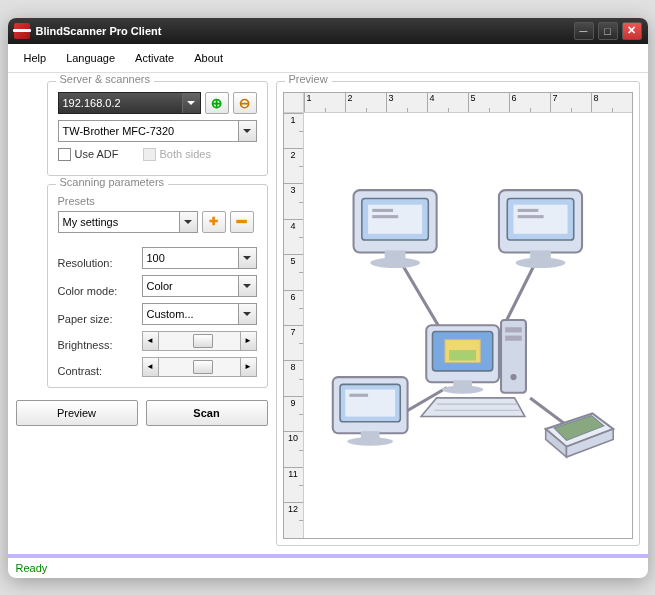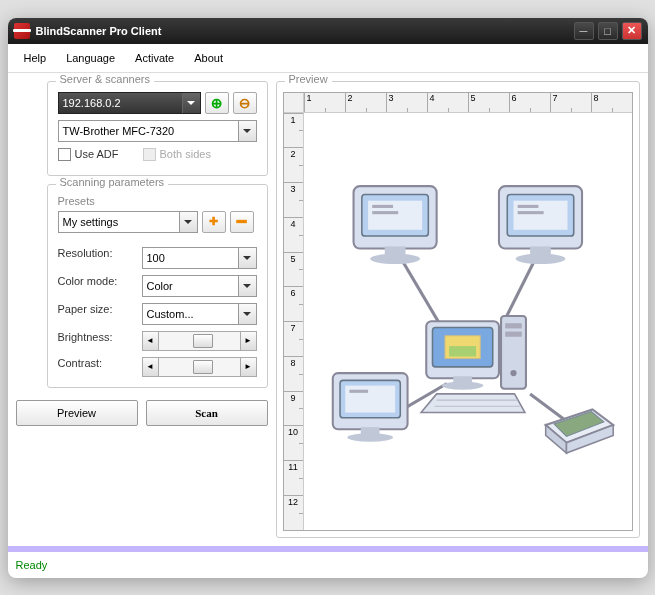--- a/index.html
+++ b/index.html
@@ -27,43 +27,43 @@
     .combo.dark .arrow-down::after { border-top-color: #fff; }
     .icon-btn { width: 24px; height: 22px; border: 1px solid #aaa; background: linear-gradient(to bottom, #fff, #e8e8e8); border-radius: 2px; display: flex; align-items: center; justify-content: center; cursor: pointer; font-size: 14px; font-weight: bold; }
     .plus-orange { color: #e80; }
     .minus-orange { color: #e80; font-size: 16px; }
     .checkbox-row { display: flex; align-items: center; gap: 4px; margin-bottom: 4px; }
     .checkbox { width: 13px; height: 13px; border: 1px solid #888; background: #fff; cursor: pointer; }
     .checkbox.disabled { background: #eee; border-color: #ccc; }
     .lbl { color: #333; }
     .lbl.disabled { color: #aaa; }
     .sub-label { color: #888; margin-bottom: 4px; }
-    .param-row { display: flex; align-items: flex-start; gap: 4px; margin-bottom: 6px; }
+    .param-row { display: flex; align-items: flex-end; gap: 4px; margin-bottom: 6px; }
     .param-label { width: 80px; color: #333; }
     .slider { flex: 1; height: 20px; border: 1px solid #aaa; background: #f5f5f5; position: relative; display: flex; }
     .slider-btn { width: 16px; background: linear-gradient(to bottom, #fafafa, #ddd); border-left: 1px solid #aaa; border-right: 1px solid #aaa; display: flex; align-items: center; justify-content: center; font-size: 8px; }
     .slider-btn:first-child { border-left: none; }
     .slider-btn:last-child { border-right: none; }
     .slider-track { flex: 1; position: relative; }
     .slider-thumb { position: absolute; left: 42%; top: 2px; width: 20px; height: 14px; background: linear-gradient(to bottom, #fff, #ddd); border: 1px solid #999; border-radius: 1px; }
     .bottom-buttons { display: flex; gap: 8px; padding: 4px 0; }
     .btn { flex: 1; height: 26px; border: 1px solid #999; background: linear-gradient(to bottom, #fff, #e8e8e8); border-radius: 2px; display: flex; align-items: center; justify-content: center; cursor: pointer; }
-    .btn.primary { font-weight: bold; font-family: Liberation Serif, serif; }
+    .btn.primary { font-weight: bold; }
     .right-panel { flex: 1; border: 1px solid #ccc; border-radius: 3px; position: relative; padding: 10px 6px 6px 6px; display: flex; }
     .right-label { position: absolute; top: -9px; left: 8px; background: #fff; padding: 0 4px; color: #888; }
     .preview-area { flex: 1; border: 1px solid #aaa; background: #fff; position: relative; overflow: hidden; }
     .ruler-h { position: absolute; top: 0; left: 20px; right: 0; height: 20px; background: #f0f0f0; border-bottom: 1px solid #ccc; display: flex; }
     .ruler-v { position: absolute; top: 20px; left: 0; width: 20px; bottom: 0; background: #f0f0f0; border-right: 1px solid #ccc; display: flex; flex-direction: column; }
     .ruler-corner { position: absolute; top: 0; left: 0; width: 20px; height: 20px; background: #f0f0f0; border-right: 1px solid #ccc; border-bottom: 1px solid #ccc; }
     .ruler-tick-h { flex: 1; border-left: 1px solid #aaa; font-size: 9px; padding-left: 2px; position: relative; }
     .ruler-tick-h::after { content: ''; position: absolute; bottom: 0; left: 50%; height: 4px; width: 1px; background: #aaa; }
     .ruler-tick-v { flex: 1; border-top: 1px solid #aaa; font-size: 9px; position: relative; text-align: center; padding-top: 1px; }
     .ruler-tick-v::after { content: ''; position: absolute; right: 0; top: 50%; width: 4px; height: 1px; background: #aaa; }
     .preview-canvas { position: absolute; top: 20px; left: 20px; right: 0; bottom: 0; background: #fff; display: flex; align-items: center; justify-content: center; }
-    .statusbar { height: 32px; border-top: 6px solid #c4b5fd; display: flex; align-items: center; padding: 0 8px; color: #080; }
+    .statusbar { height: 24px; border-top: 4px solid #c4b5fd; display: flex; align-items: center; padding: 0 8px; color: #080; }
     .cube-icon { font-size: 14px; line-height: 1; }
     .add-cube { color: #0a0; }
     .del-cube { color: #c70; }
     .checkbox-pair { display: flex; gap: 24px; align-items: center; }
     .param-combo { flex: 1; max-width: 115px; }
     
     .net-svg { width: 95%; height: auto; }
   </style>
 </head>
 <body>

